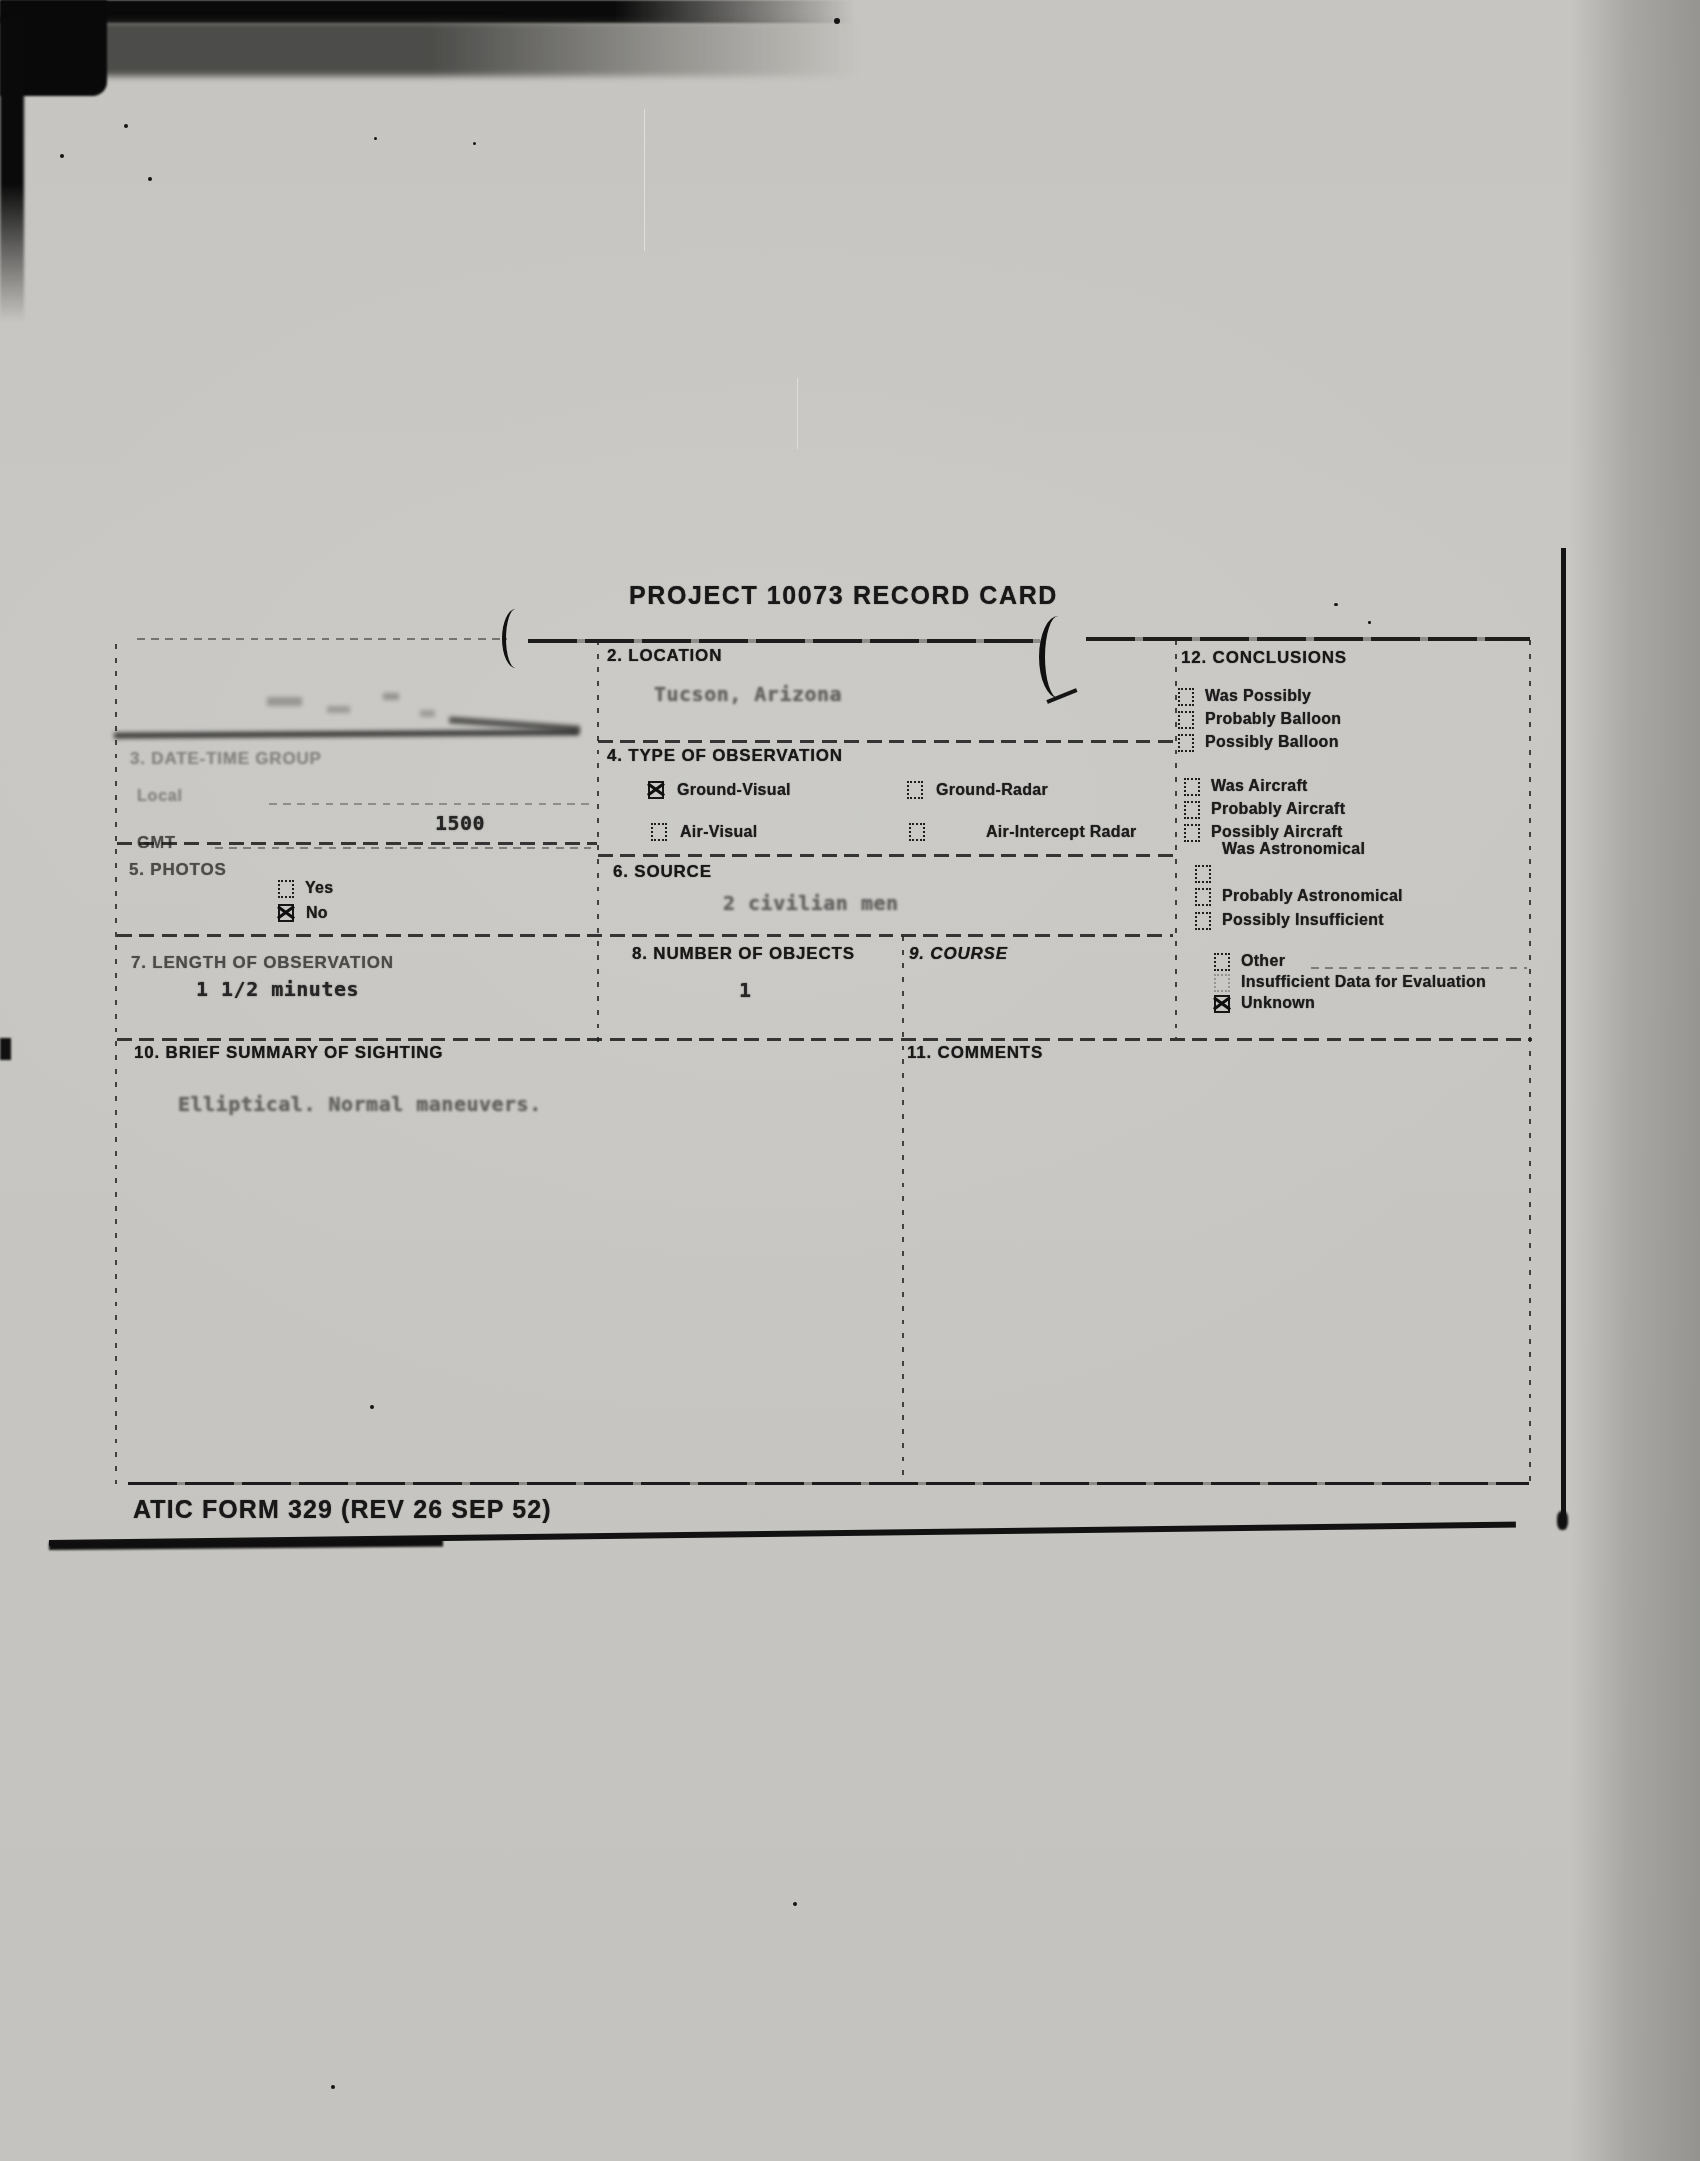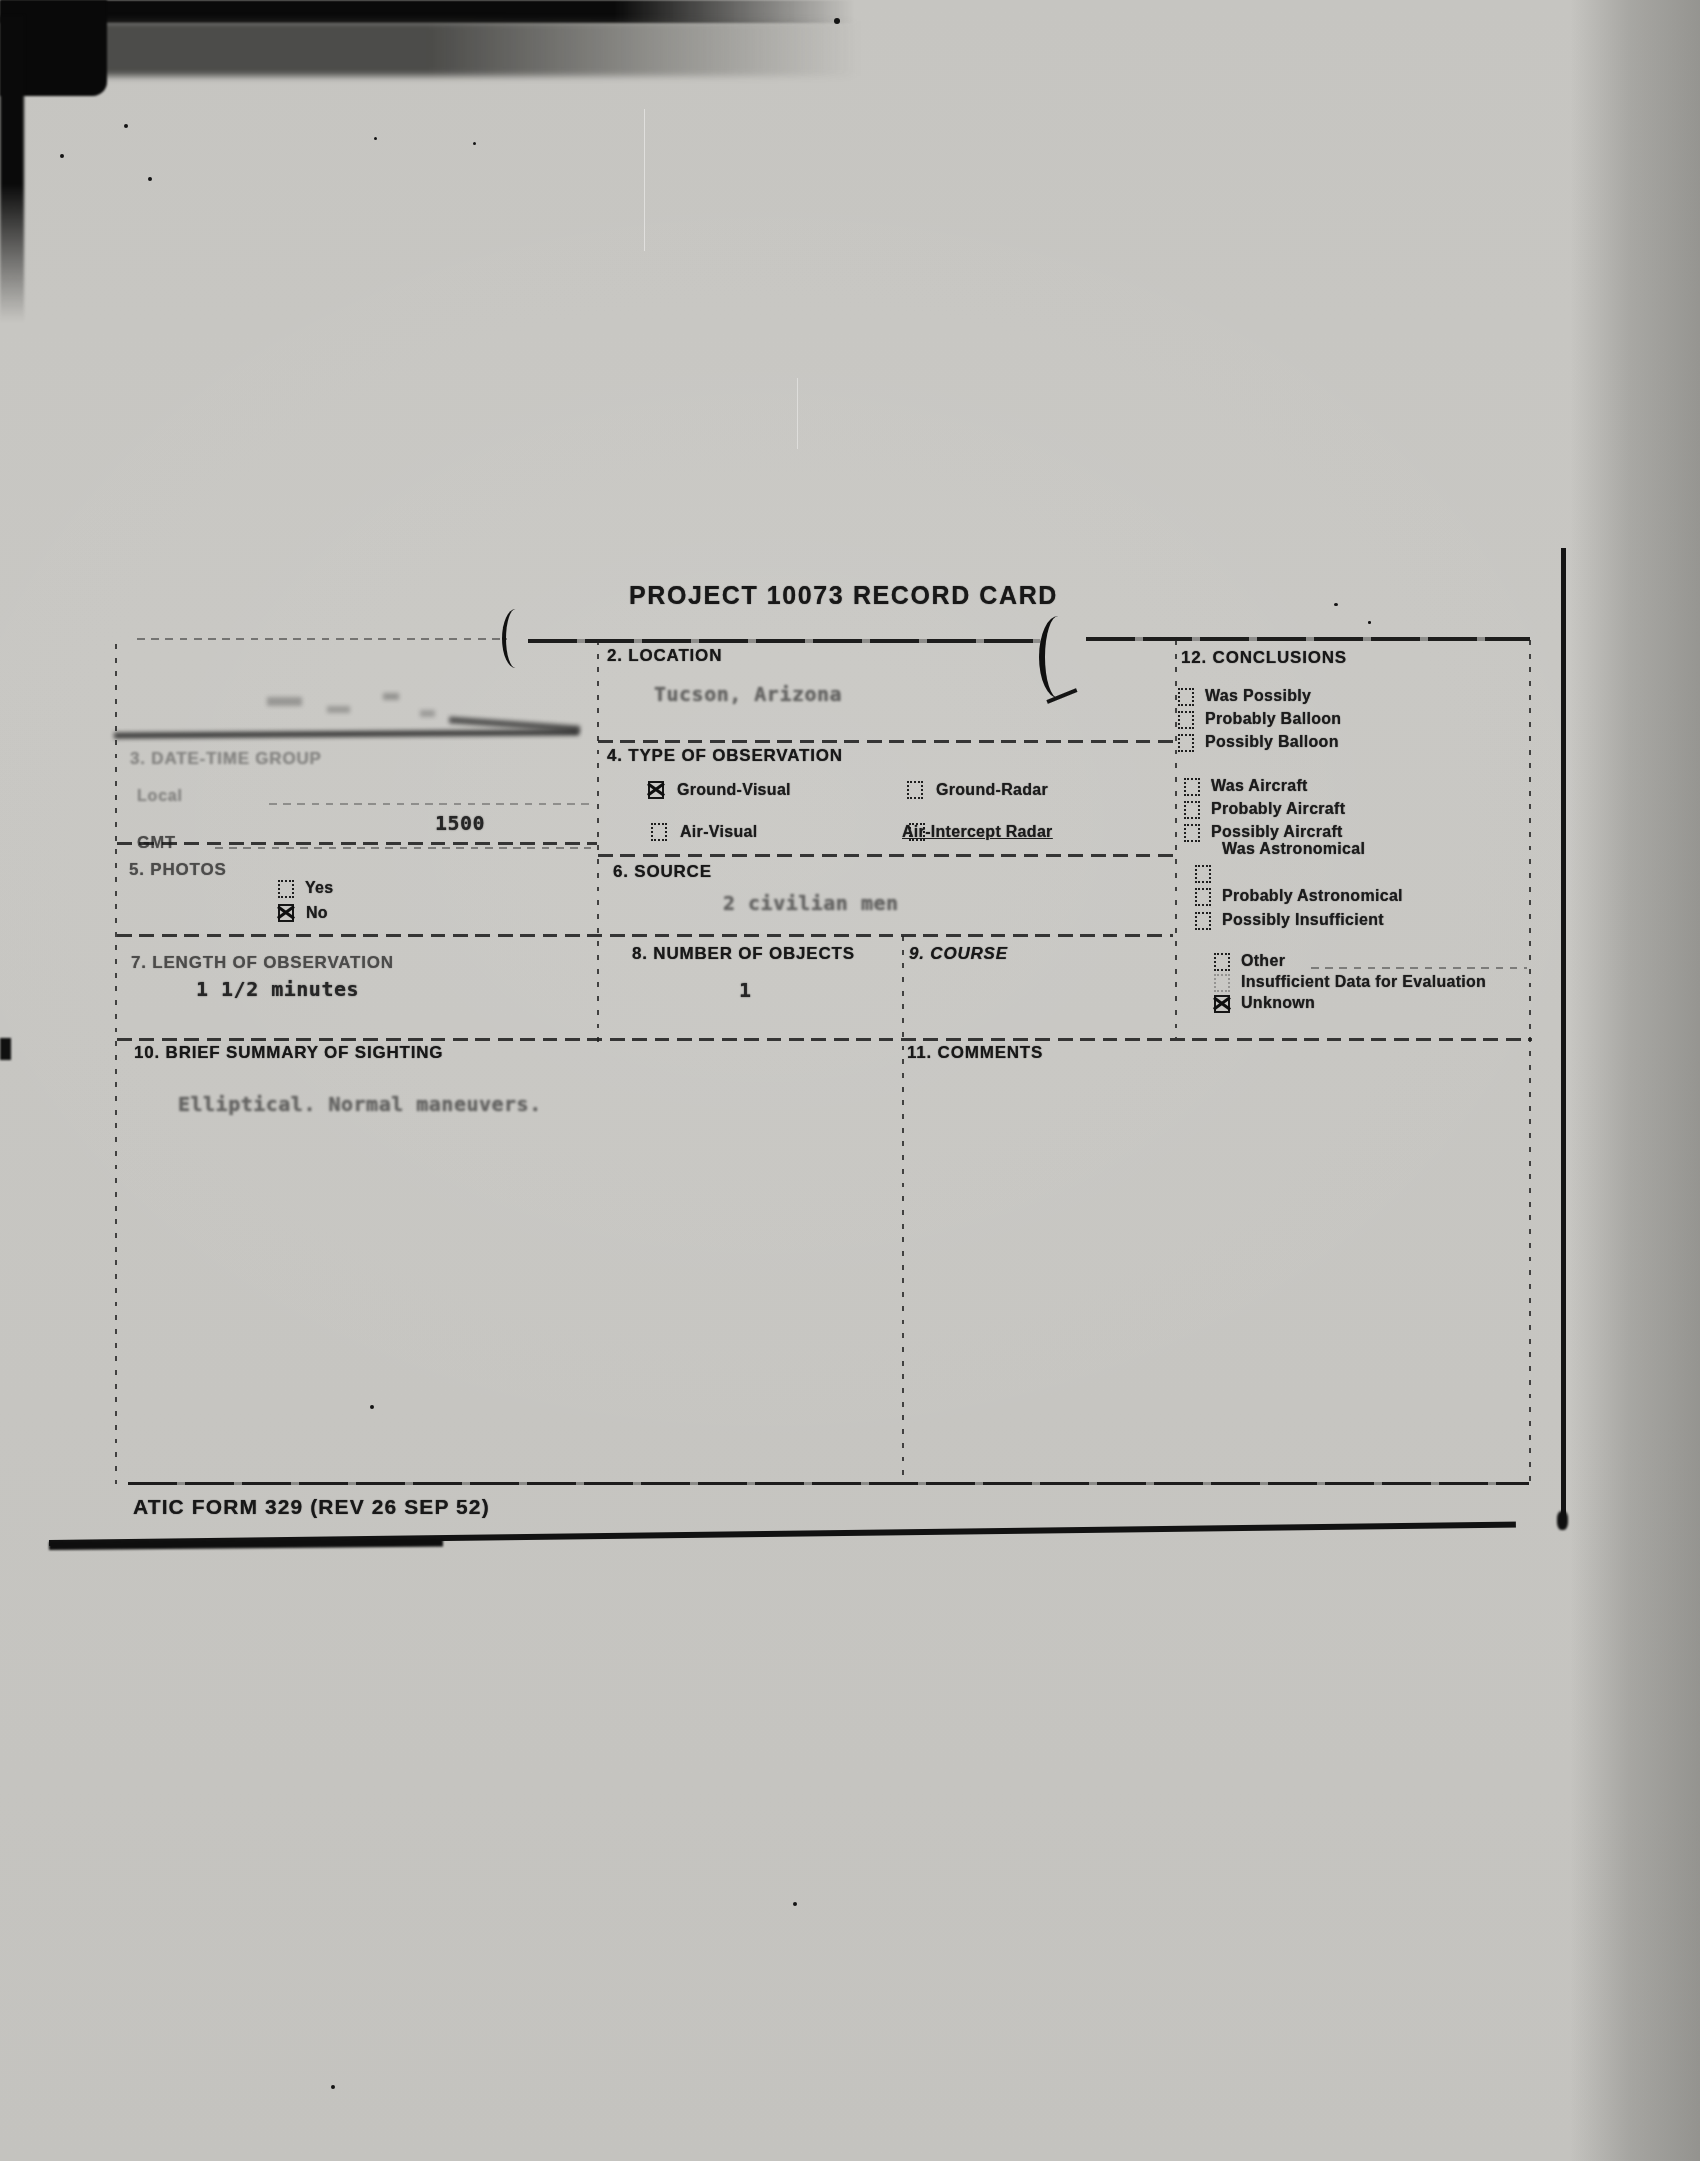--- a/index.html
+++ b/index.html
@@ -112,21 +112,21 @@
   <div class="hline light" style="left:215px;top:847px;width:376px;opacity:.45;"></div>
 
   <div class="lbl" style="left:607px;top:746px;">4. TYPE OF OBSERVATION</div>
   <span class="cb checked" style="left:648px;top:781px;"></span>
   <div class="clabel" style="left:677px;top:781px;">Ground-Visual</div>
   <span class="cb" style="left:907px;top:781px;"></span>
   <div class="clabel" style="left:936px;top:781px;">Ground-Radar</div>
   <span class="cb" style="left:651px;top:823px;"></span>
   <div class="clabel" style="left:680px;top:823px;">Air-Visual</div>
   <span class="cb" style="left:909px;top:823px;"></span>
-  <div class="clabel" style="left:902px;top:823px;text-decoration:underline;">Air-Intercept Radar</div>
+  <div class="clabel" style="left:986px;top:823px;">Air-Intercept Radar</div>
 
   <div class="lbl semi" style="left:129px;top:851px;">5. PHOTOS</div>
   <span class="cb" style="left:278px;top:880px;"></span>
   <div class="clabel" style="left:305px;top:879px;">Yes</div>
   <span class="cb checked" style="left:278px;top:904px;"></span>
   <div class="clabel" style="left:306px;top:904px;">No</div>
 
   <div class="lbl" style="left:613px;top:862px;">6. SOURCE</div>
   <div class="typed faded" style="left:723px;top:891px;">2 civilian men</div>
 
@@ -169,19 +169,19 @@
   <div class="clabel" style="left:1222px;top:911px;">Possibly Insufficient</div>
 
   <span class="cb" style="left:1214px;top:953px;"></span>
   <div class="clabel" style="left:1241px;top:952px;">Other</div>
   <div class="hline light" style="left:1311px;top:967px;width:216px;opacity:.45;"></div>
   <span class="cb ghost" style="left:1214px;top:974px;"></span>
   <div class="clabel" style="left:1241px;top:973px;">Insufficient Data for Evaluation</div>
   <span class="cb checked" style="left:1214px;top:995px;"></span>
   <div class="clabel" style="left:1241px;top:994px;">Unknown</div>
 
-  <div class="lbl" style="left:133px;top:1495px;font-size:21px;letter-spacing:1.1px;filter:blur(0.4px);">ATIC FORM 329 (REV 26 SEP 52)</div>
+  <div class="lbl" style="left:133px;top:1495px;font-size:25px;letter-spacing:1.1px;filter:blur(0.4px);">ATIC FORM 329 (REV 26 SEP 52)</div>
 
   <div class="abs" style="left:49px;top:1540px;width:1467px;height:6px;background:#121212;transform:rotate(-.72deg);transform-origin:left center;filter:blur(0.5px);"></div>
   <div class="abs" style="left:49px;top:1542px;width:394px;height:7.7px;background:#0e0e0e;transform:rotate(-.5deg);transform-origin:left center;filter:blur(1.1px);"></div>
 
 </div>
 
 
 </body></html>

